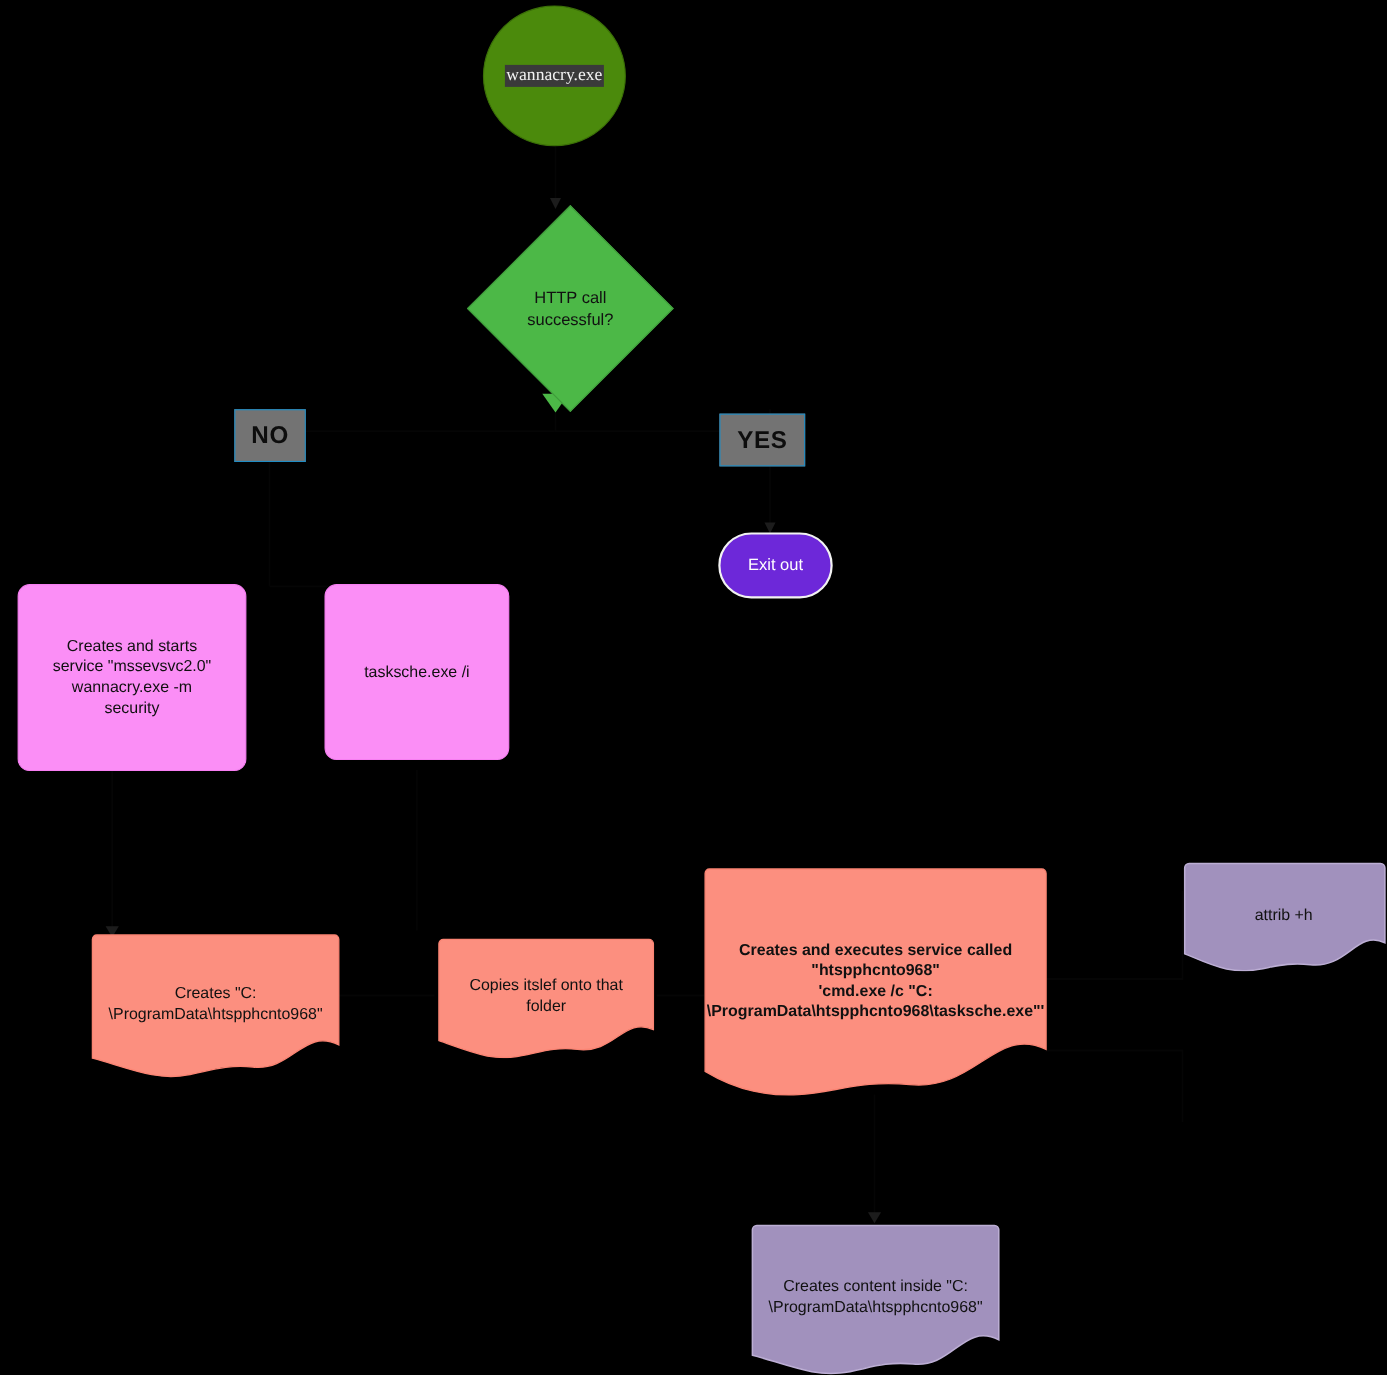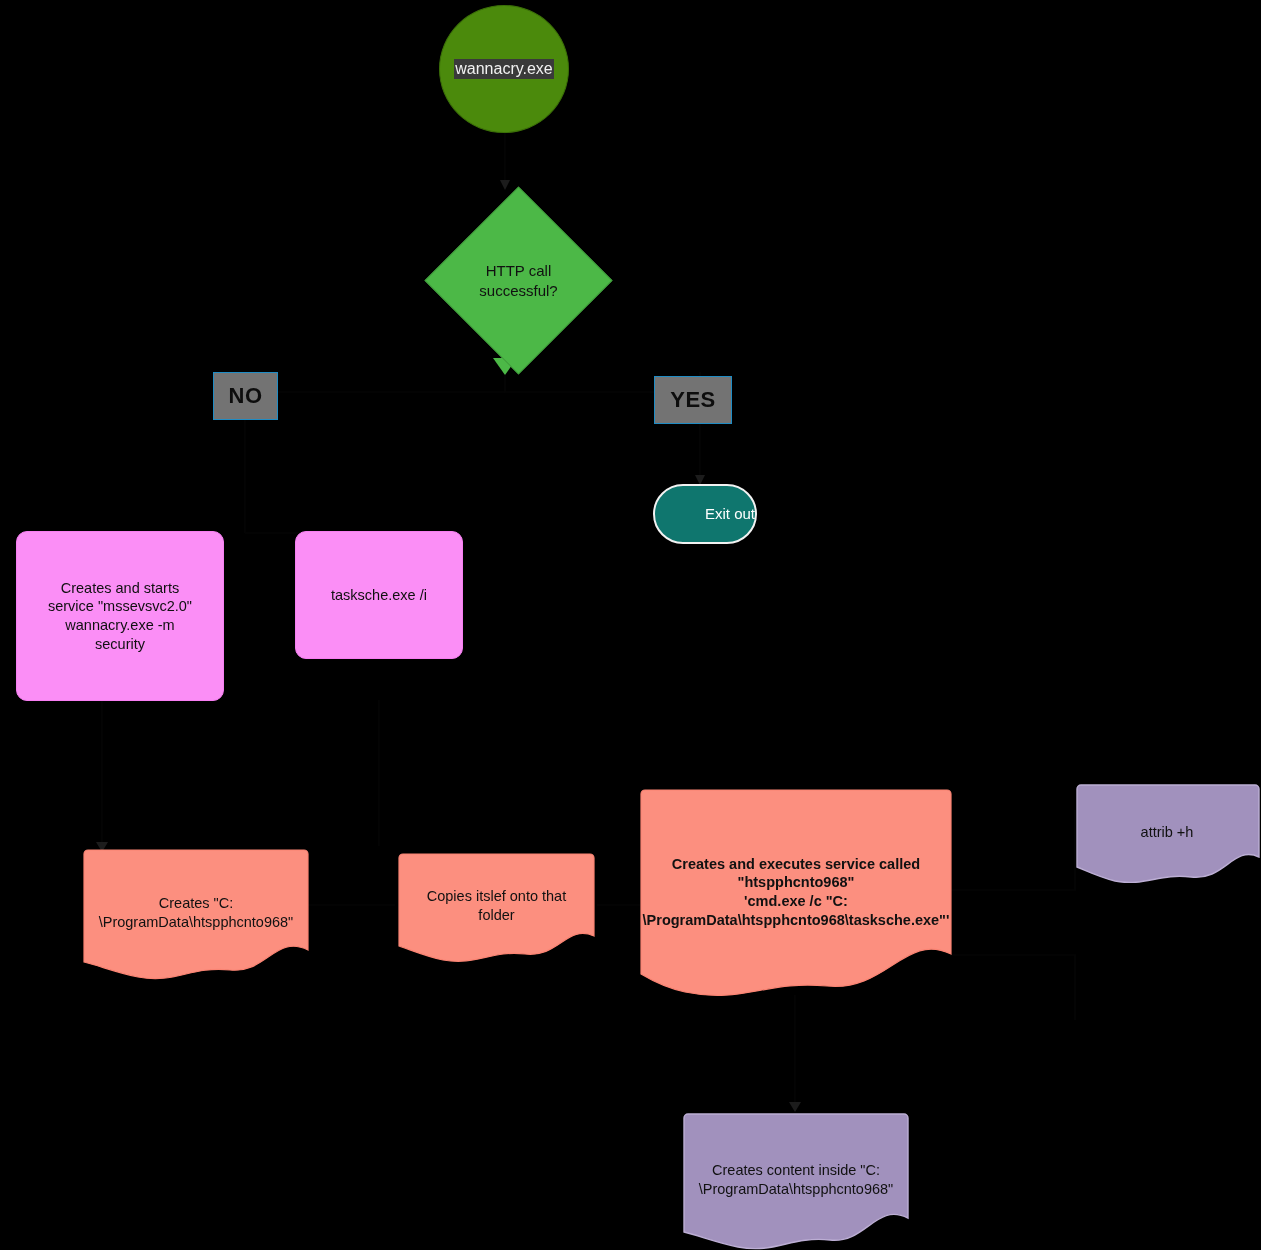--- a/index.html
+++ b/index.html
@@ -37,20 +37,21 @@
     border-radius: 50%;
     background: #4b8a0c;
     border: 1.4px solid #3b6f08;
     font-size: 16px;
     color: #e8e8e8;
   }
   .n-start .hl {
     background: #3a3a3a;
     color: #f2f2f2;
     padding: 0 1px;
+    font-family: Liberation Serif, serif;
   }
 
   
   .n-decision {
     background: transparent;
     border: none;
   }
   .n-decision .dia {
     position: absolute;
     left: 0; top: 0;
@@ -73,26 +74,25 @@
     background: #737373;
     border: 1px solid #1f8cc4;
     font-weight: bold;
     font-size: 22px;
     color: #0d0d0d;
     letter-spacing: 0.5px;
   }
 
   
   .n-terminator {
-    background: #0f766e;
+    background: #6d28d9;
     border: 2px solid #f2f2f2;
     border-radius: 44px;
     color: #ffffff;
     font-size: 15px;
-    justify-content: flex-end;
   }
 
   
   .n-pink {
     background: #fb8ef6;
     border: 1px solid #f77ef2;
     border-radius: 11px;
     color: #101010;
   }
 
@@ -178,21 +178,21 @@
     <span>Exit out</span>
   </div>
 
   <div class="node n-pink" style="left:16px; top:531px; width:208px; height:170px;">
     <span>Creates and starts
 service "mssevsvc2.0"
 wannacry.exe -m
 security</span>
   </div>
 
-  <div class="node n-pink" style="left:295px; top:531px; width:168px; height:128px;">
+  <div class="node n-pink" style="left:295px; top:531px; width:168px; height:160px;">
     <span>tasksche.exe /i</span>
   </div>
 
   <div class="node n-doc" style="left:80px; top:846px; width:232px; height:134px;">
     <svg viewBox="0 0 232 134" preserveAspectRatio="none">
       <path d="M8,4 H224 a4,4 0 0 1 4,4 V104
                C196,88 186,128 150,124
                C110,120 96,138 58,131
                C38,127 20,120 4,116
                V8 a4,4 0 0 1 4,-4 Z" fill="#fc8f7f" stroke="#fa8473" stroke-width="1.2"></path>

